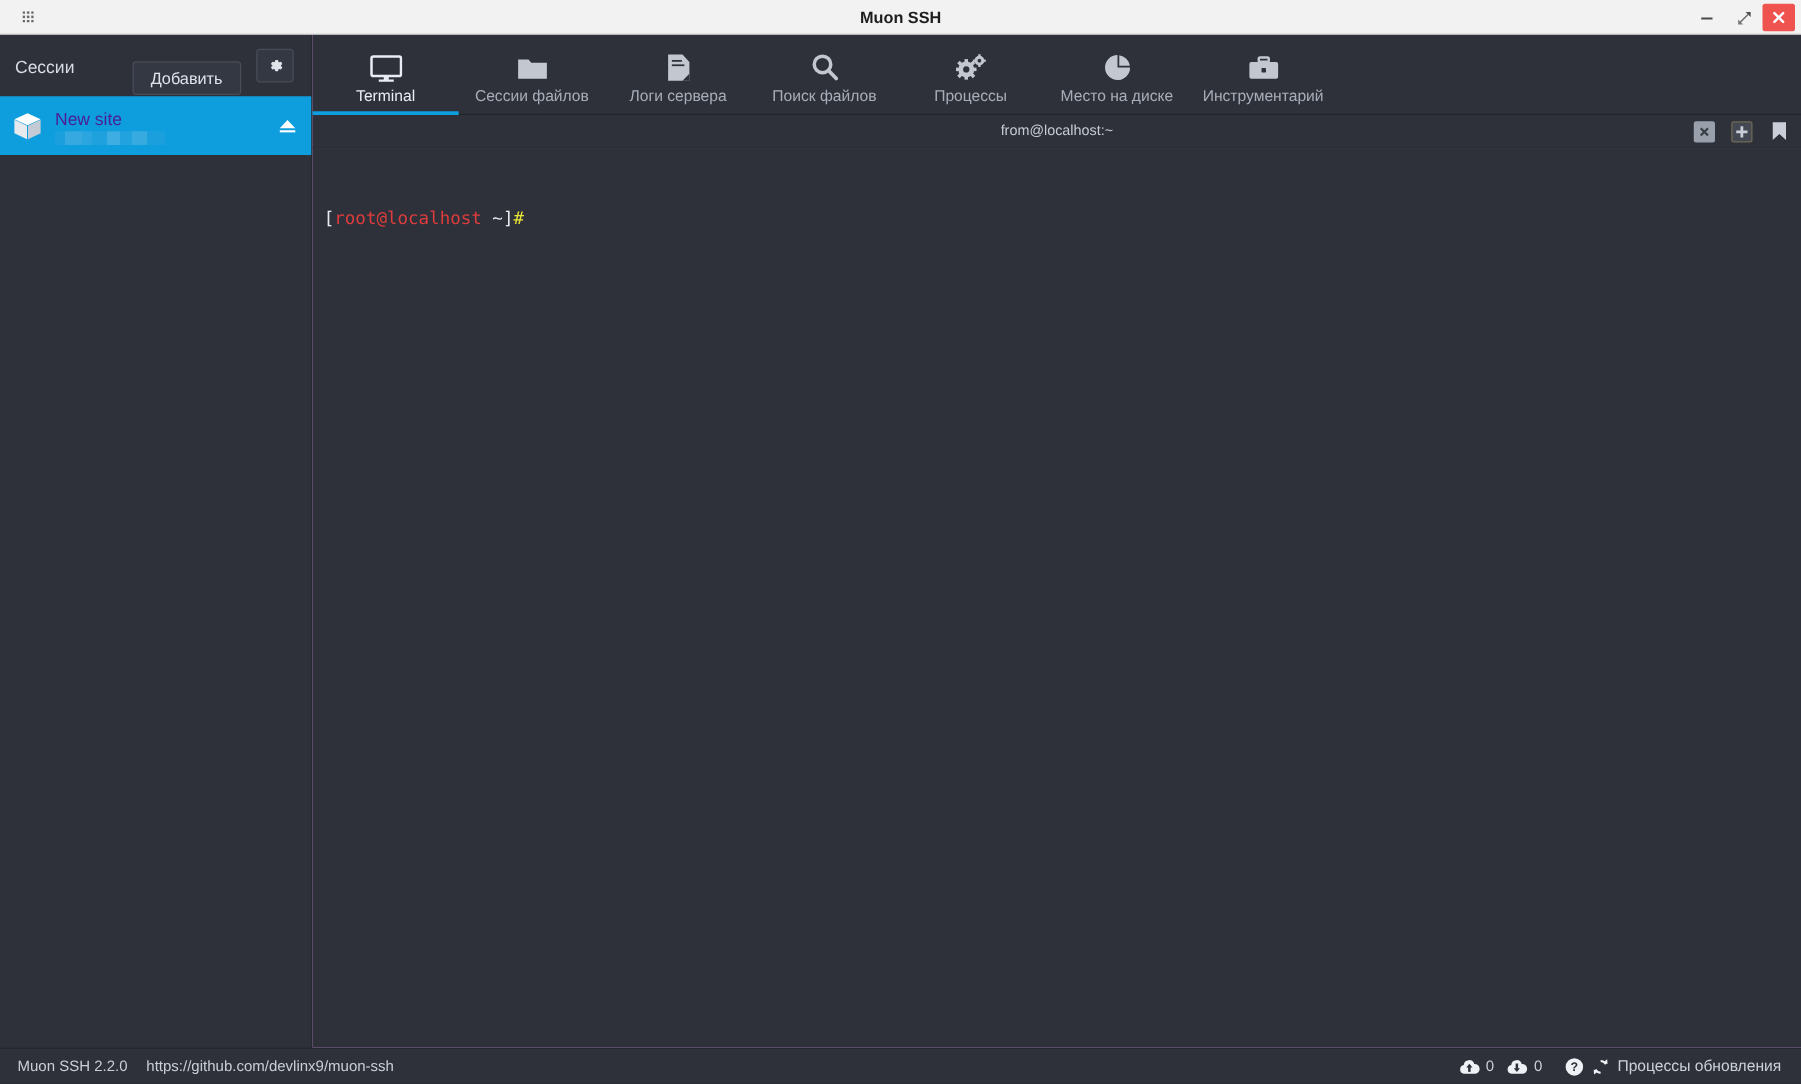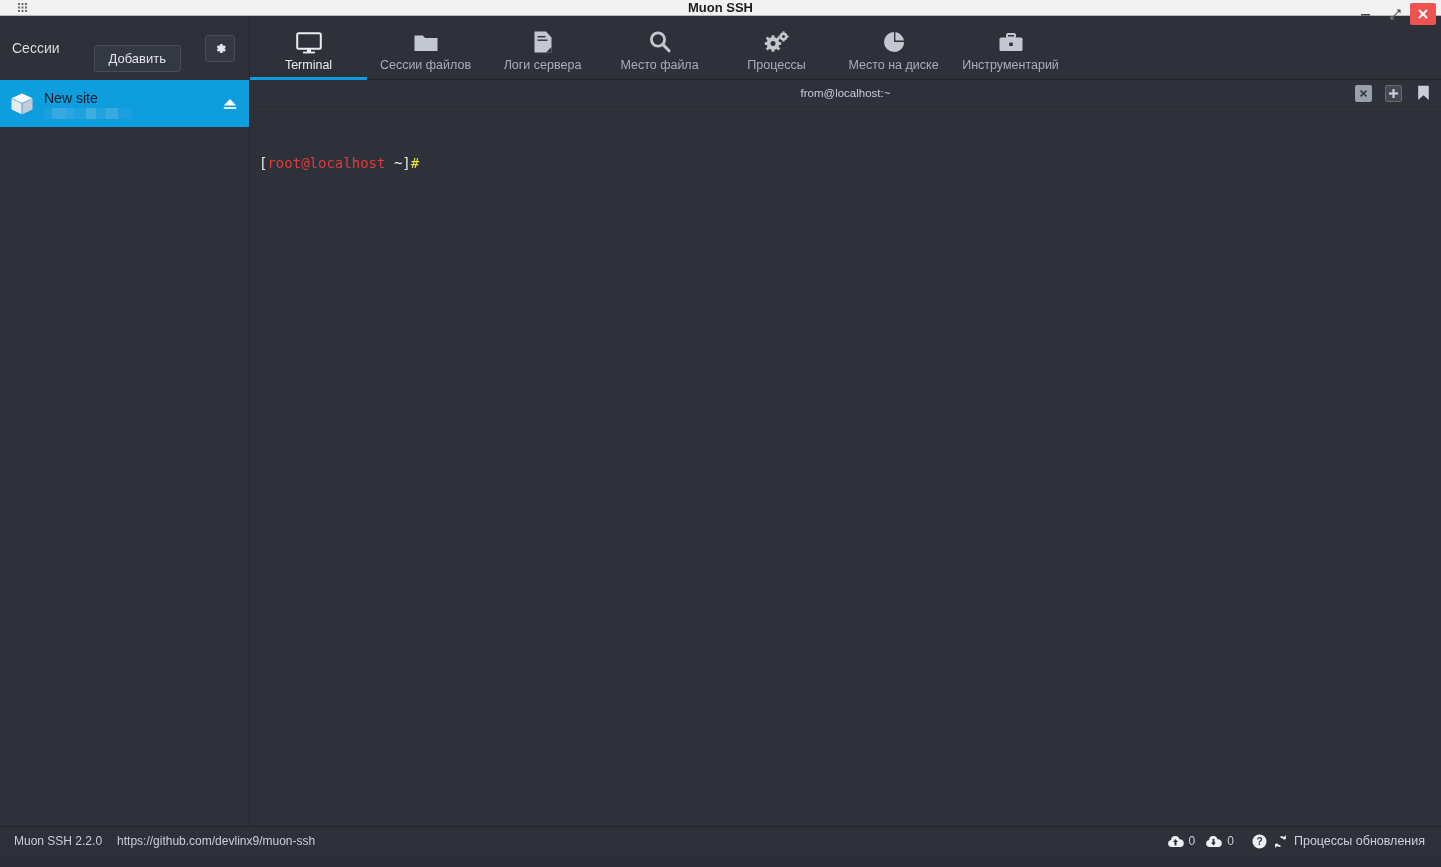--- a/index.html
+++ b/index.html
@@ -6,21 +6,21 @@
   html, body {
     width: 1441px; height: 867px;
     overflow: hidden;
     background: #2b2e36;
     font-family: "Liberation Sans", sans-serif;
     -webkit-font-smoothing: antialiased;
   }
 
   
   .titlebar {
-    height: 16px;
+    height: 28px;
     background: #f2f2f2;
     border-bottom: 1px solid #b9b9b9;
     display: flex;
     align-items: center;
     position: relative;
   }
   .titlebar-menu-dot {
     width: 28px; height: 28px;
     display: flex; align-items: center; justify-content: center;
     margin-left: 8px;
@@ -63,25 +63,25 @@
 
   
   .sidebar {
     width: 250px;
     background: #2e313a;
     border-right: 1px solid #24262d;
     display: flex;
     flex-direction: column;
   }
   .sidebar-header {
-    height: 64px;
+    height: 49px;
     display: flex;
     align-items: center;
     padding: 0 14px 0 12px;
-    gap: 24px;
+    gap: 12px;
   }
   .sidebar-title {
     flex: 1;
     font-size: 14px;
     color: #d8dce3;
   }
   .btn-add {
     background: #343843;
     border: 1px solid #474c58;
     border-radius: 3px;
@@ -109,21 +109,21 @@
   }
   .session-texts {
     flex: 1;
     display: flex;
     flex-direction: column;
     gap: 2px;
     padding-top: 2px;
   }
   .session-name {
     font-size: 14px;
-    color: #0f172a;
+    color: #4c1d95;
   }
   .session-sub {
     height: 11px;
     width: 88px;
     background:
       linear-gradient(90deg,
         #1b9fdd 0px, #1b9fdd 8px,
         #35a9e0 8px, #35a9e0 22px,
         #2aa5df 22px, #2aa5df 30px,
         #1fa1dd 30px, #1fa1dd 42px,
@@ -385,21 +385,21 @@
         <div class="tool-label">Логи сервера</div>
       </div>
 
       <div class="tool-tab">
         <div class="tool-icon">
           <svg width="24" height="24" viewBox="0 0 24 24">
             <circle cx="10" cy="9.5" r="6.6" fill="none" stroke="#c3c8d0" stroke-width="2.8"></circle>
             <line x1="14.8" y1="14.4" x2="21" y2="20.8" stroke="#c3c8d0" stroke-width="3" stroke-linecap="round"></line>
           </svg>
         </div>
-        <div class="tool-label">Место файла</div>
+        <div class="tool-label">Поиск файлов</div>
       </div>
 
       <div class="tool-tab">
         <div class="tool-icon">
           <svg width="26" height="24" viewBox="0 0 26 24">
             <g fill="#c3c8d0">
               <path d="M9.5 7.5l-1.3-.5-.6-1.4.6-1.2-1.5-1.5-1.2.6-1.4-.6L3.6 1.6H1.5l-.5 1.3-1.4.6" opacity="0"></path>
             </g>
             <circle cx="9" cy="13.5" r="6.4" fill="#c3c8d0"></circle>
             <circle cx="9" cy="13.5" r="2.5" fill="#2e313a"></circle>

